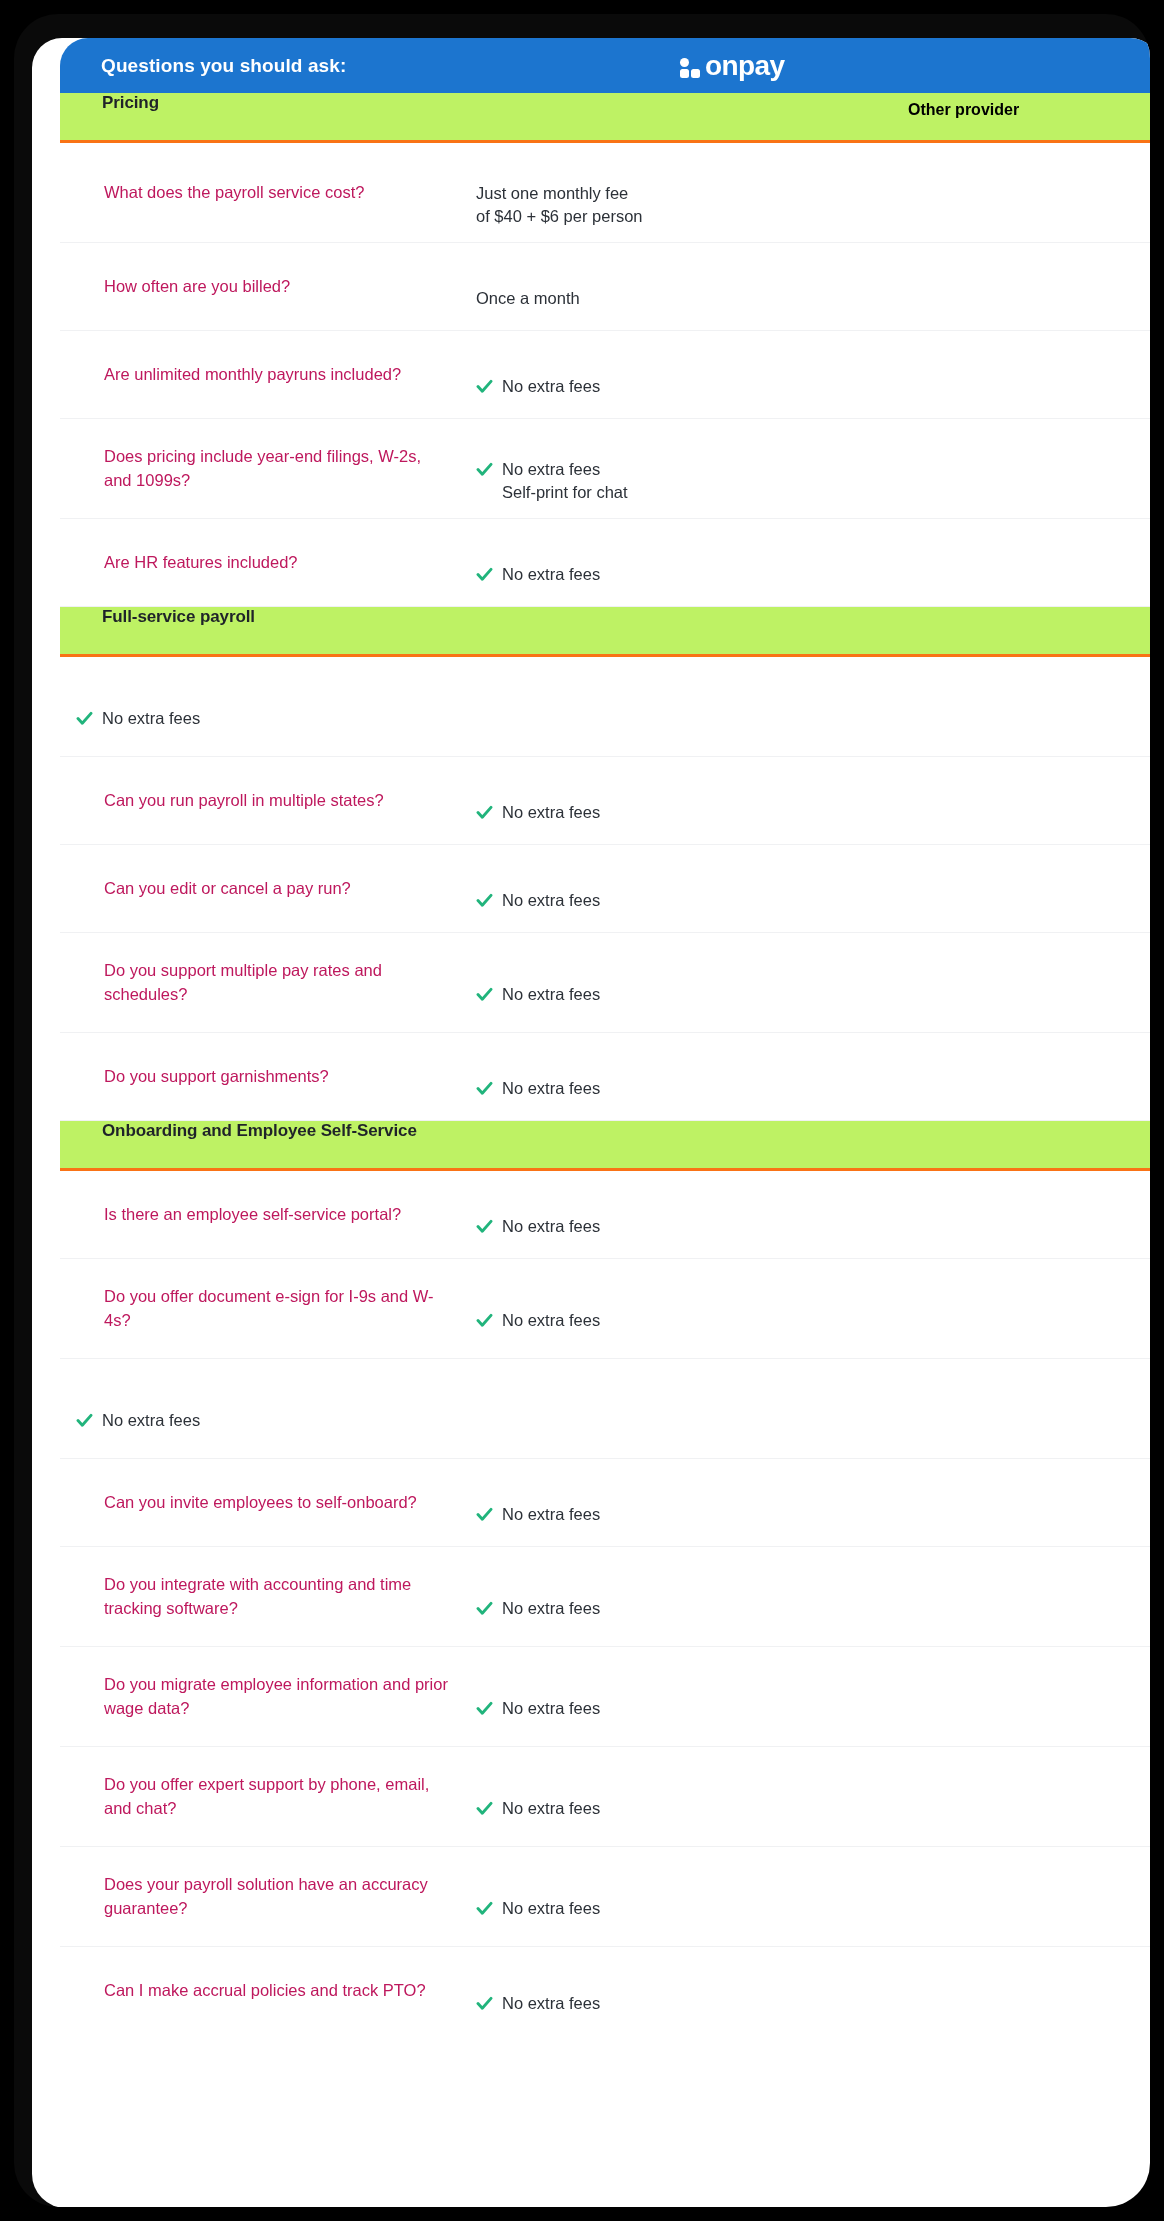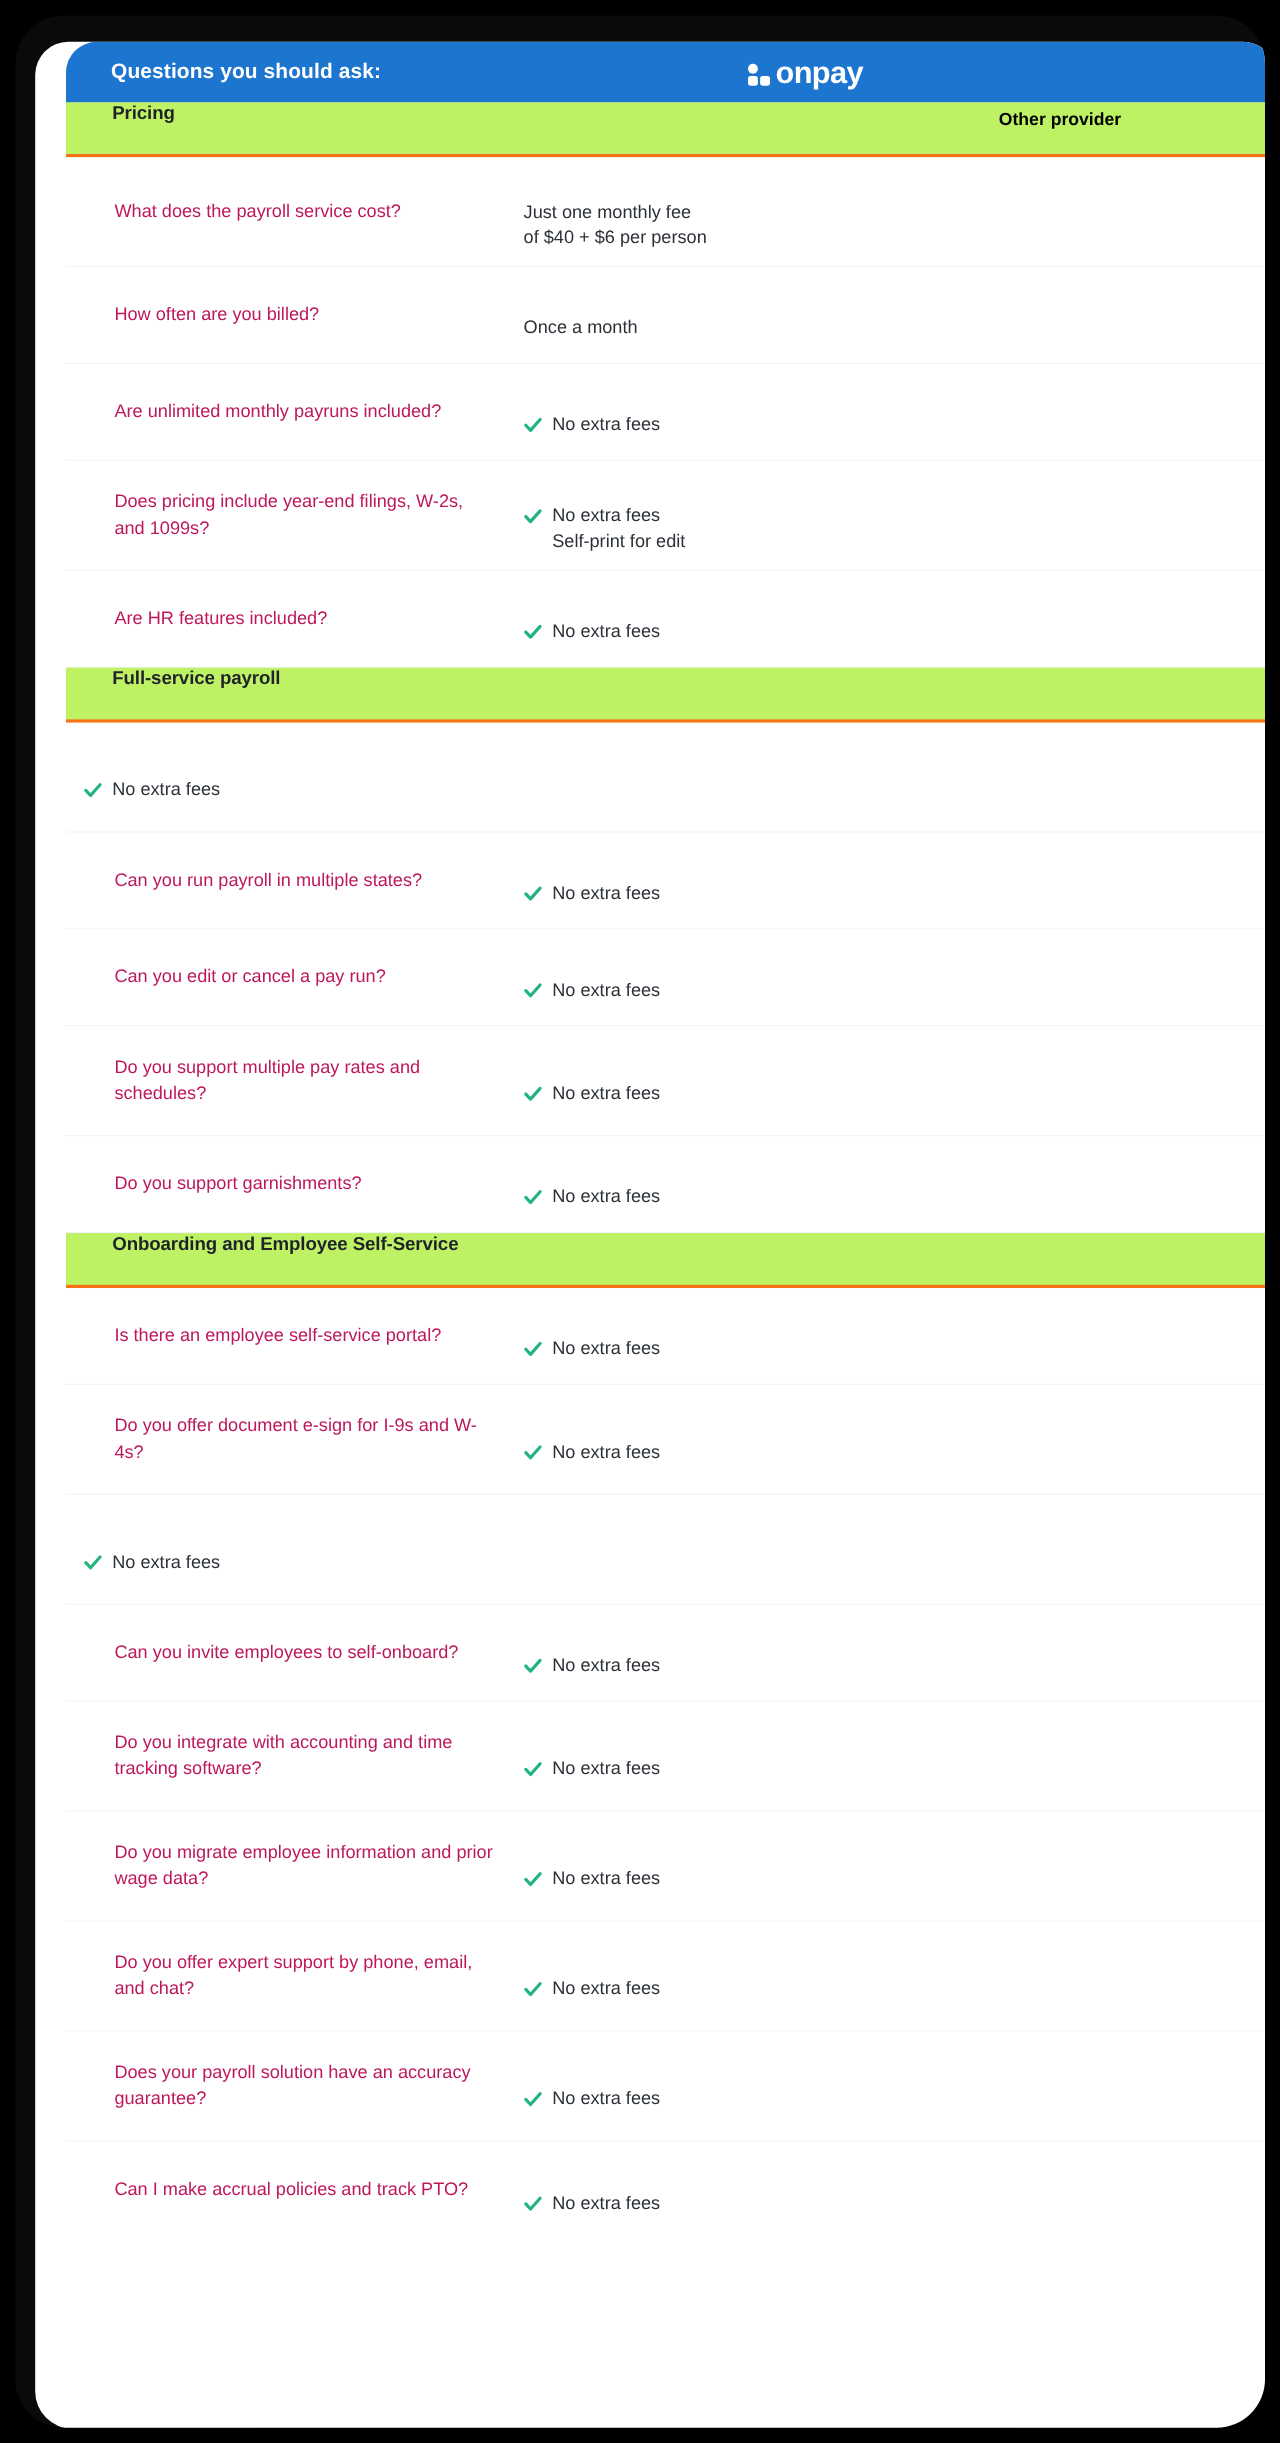--- a/index.html
+++ b/index.html
@@ -270,21 +270,21 @@
             <div class="cell-question">Does pricing include year-end filings, W-2s, and 1099s?</div>
             <div class="cell-onpay">
               <div class="check-wrap">
                 <span class="check-icon">
                   <svg width="17" height="17" viewBox="0 0 17 17" aria-hidden="true">
                     <path d="M2 8.6 L6.3 13.2 L15 3.4" fill="none" stroke="#21B47C" stroke-width="2.9" stroke-linecap="round" stroke-linejoin="round"></path>
                   </svg>
                 </span>
                 <div class="value-lines">
                   <span class="plain-value">No extra fees</span>
-                  <span class="l2">Self-print for edit</span>
+                  <span class="l2">Self-print for chat</span>
                 </div>
               </div>
             </div>
             <div class="cell-other"></div>
           </div>
           <div class="row">
             <div class="cell-question">Are HR features included?</div>
             <div class="cell-onpay">
               <div class="check-wrap">
                 <span class="check-icon">

